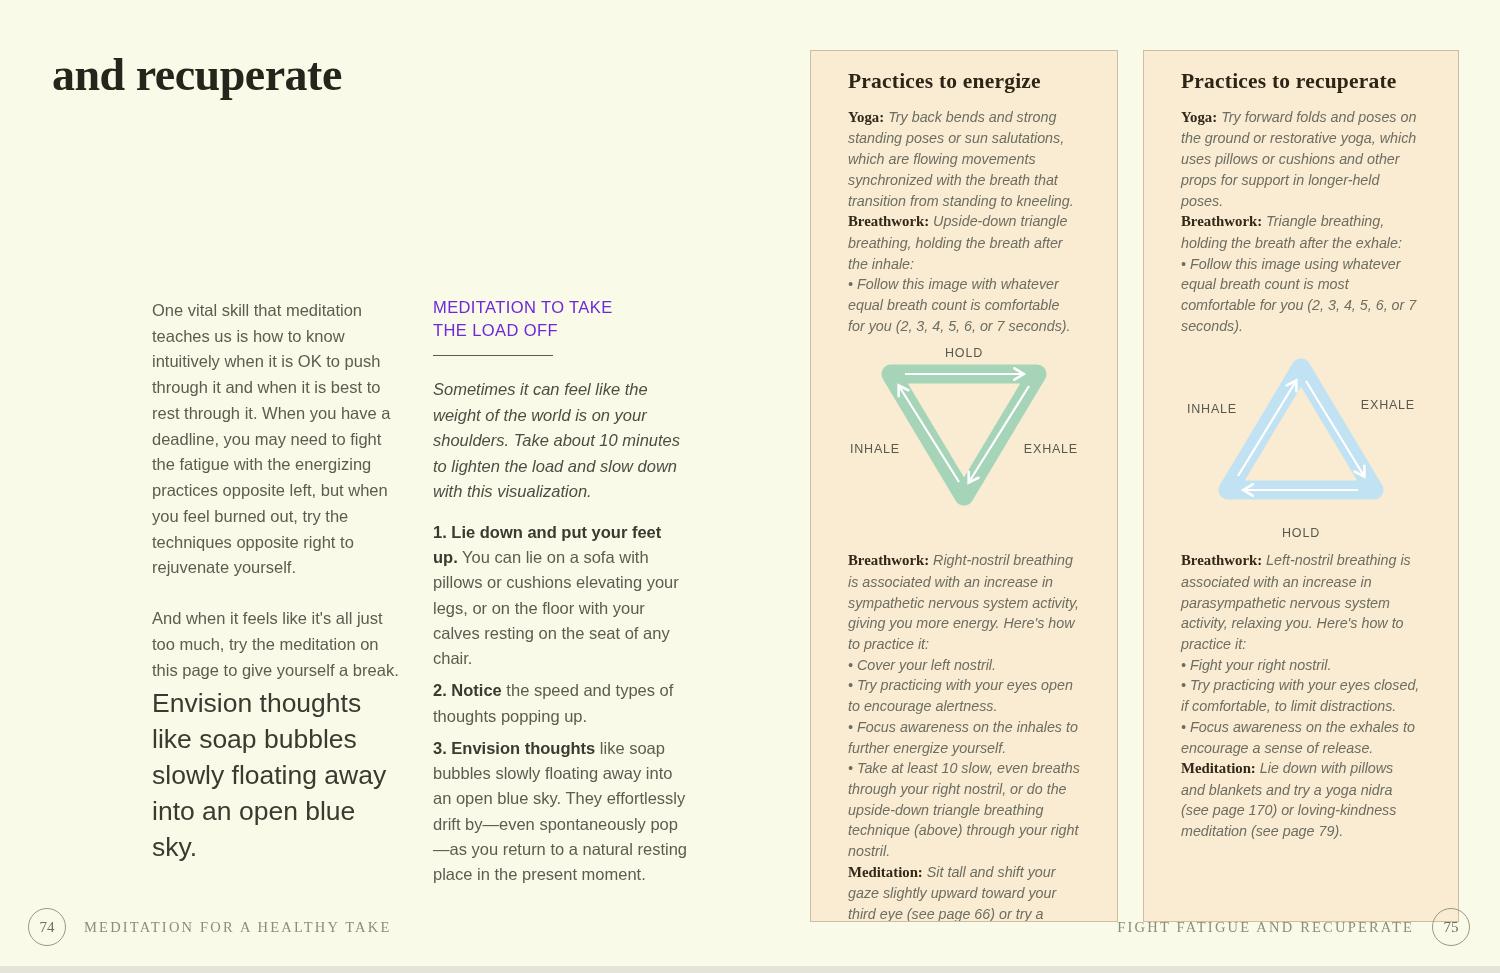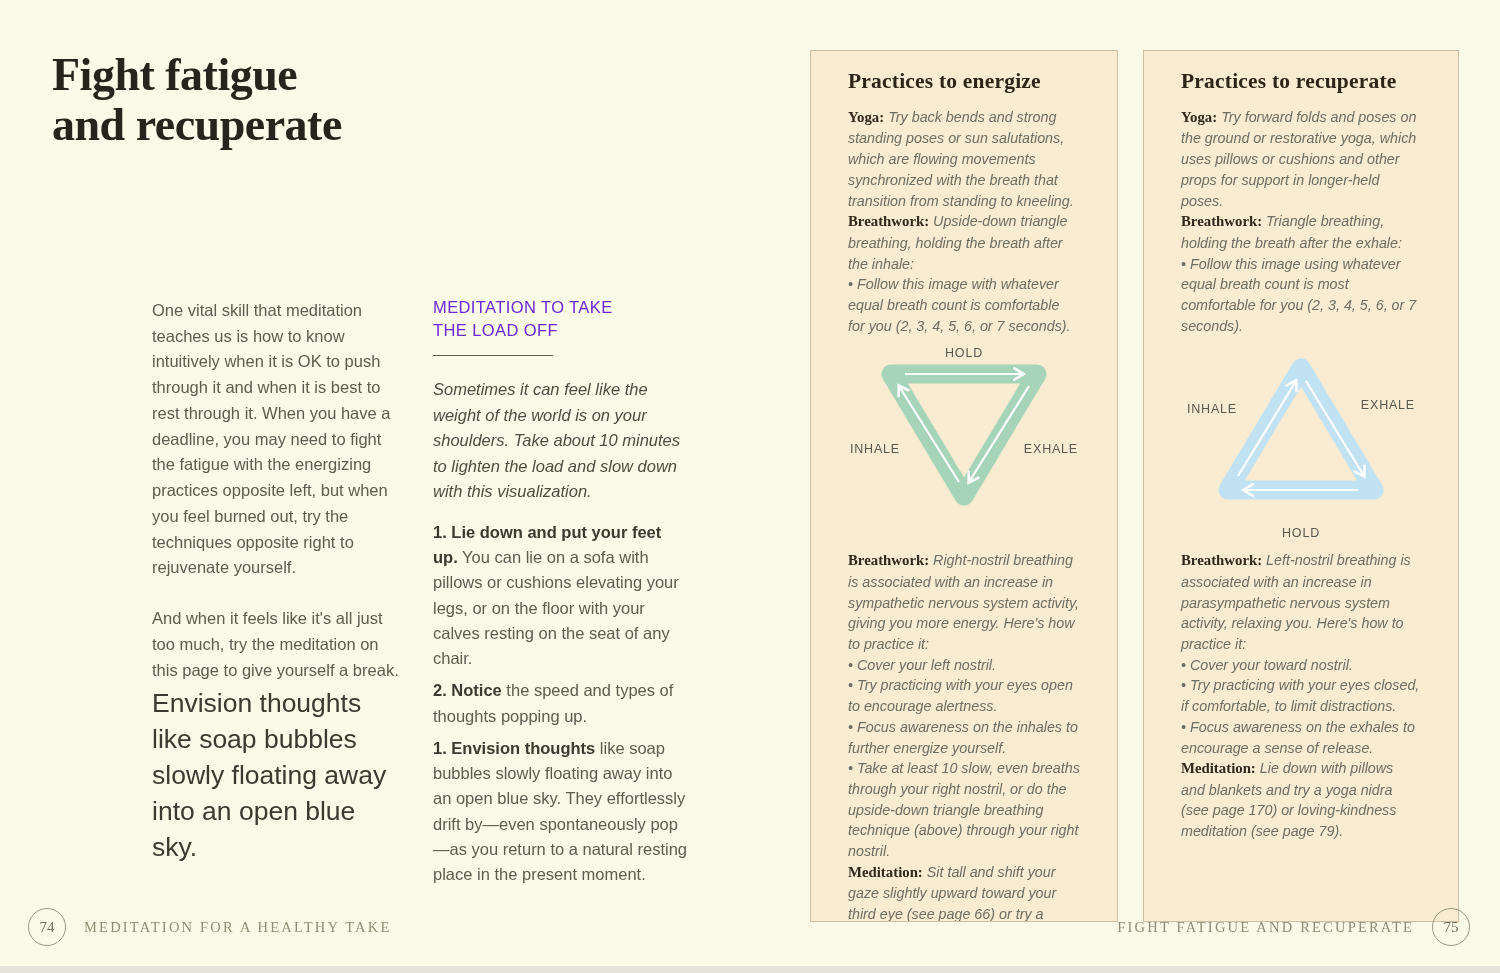--- a/index.html
+++ b/index.html
@@ -98,42 +98,41 @@
     font-size:15px; color:#6e6e5a; flex:none;
   }
   .footer-text { font-size:14.5px; letter-spacing:2.2px; }
 </style>
 </head>
 <body>
 
 <div class="page">
 
   <h1 class="main-title">
-    <div>Fight fatigue</div>
     <div>and recuperate</div>
   </h1>
 
 
   <div class="left-col">
     <p>One vital skill that meditation teaches us is how to know intuitively when it is OK to push through it and when it is best to rest through it. When you have a deadline, you may need to fight the fatigue with the energizing practices opposite left, but when you feel burned out, try the techniques opposite right to rejuvenate yourself.</p>
     <p>And when it feels like it's all just too much, try the meditation on this page to give yourself a break.</p>
   </div>
 
   <p class="pull-quote">Envision thoughts like soap bubbles slowly floating away into an open blue sky.</p>
 
   <div class="mid-col">
     <h2 class="mid-heading">
       <div>MEDITATION TO TAKE</div>
       <div>THE LOAD OFF</div>
     </h2>
     <div class="mid-rule"></div>
     <p class="mid-intro">Sometimes it can feel like the weight of the world is on your shoulders. Take about 10 minutes to lighten the load and slow down with this visualization.</p>
     <p class="step"><b>1. Lie down and put your feet up.</b><span> You can lie on a sofa with pillows or cushions elevating your legs, or on the floor with your calves resting on the seat of any chair.</span></p>
     <p class="step"><b>2. Notice</b><span> the speed and types of thoughts popping up.</span></p>
-    <p class="step"><b>1. Envision thoughts</b><span> like soap bubbles slowly floating away into an open blue sky. They effortlessly drift by—even spontaneously pop—as you return to a natural resting place in the present moment.</span></p>
+    <p class="step"><b>3. Envision thoughts</b><span> like soap bubbles slowly floating away into an open blue sky. They effortlessly drift by—even spontaneously pop—as you return to a natural resting place in the present moment.</span></p>
   </div>
 
   <section class="panel energize">
     <h2 class="panel-title">Practices to energize</h2>
     <div class="panel-body">
       <p><span class="lbl">Yoga:</span><span> Try back bends and strong standing poses or sun salutations, which are flowing movements synchronized with the breath that transition from standing to kneeling.</span></p>
       <p><span class="lbl">Breathwork:</span><span> Upside-down triangle breathing, holding the breath after the inhale:</span></p>
       <p>• Follow this image with whatever equal breath count is comfortable for you (2, 3, 4, 5, 6, or 7 seconds).</p>
 
       <div class="diagram">
@@ -180,21 +179,21 @@
             </marker>
           </defs>
           <path d="M95,14 L168,136 L22,136 Z" fill="none" stroke="#c1e2f2" stroke-width="19" stroke-linejoin="round" stroke-linecap="round"></path>
           <line x1="32" y1="122" x2="90" y2="27" stroke="#ffffff" stroke-width="2.2" marker-end="url(#arrow2)"></line>
           <line x1="100" y1="27" x2="158" y2="122" stroke="#ffffff" stroke-width="2.2" marker-end="url(#arrow2)"></line>
           <line x1="152" y1="136" x2="38" y2="136" stroke="#ffffff" stroke-width="2.2" marker-end="url(#arrow2)"></line>
         </svg>
       </div>
 
       <p><span class="lbl">Breathwork:</span><span> Left-nostril breathing is associated with an increase in parasympathetic nervous system activity, relaxing you. Here's how to practice it:</span></p>
-      <p>• Cover your toward nostril.</p>
+      <p>• Fight your right nostril.</p>
       <p>• Try practicing with your eyes closed, if comfortable, to limit distractions.</p>
       <p>• Focus awareness on the exhales to encourage a sense of release.</p>
       <p><span class="lbl">Meditation:</span><span> Lie down with pillows and blankets and try a yoga nidra (see page 170) or loving-kindness meditation (see page 79).</span></p>
     </div>
   </section>
 
   <div class="footer-left">
     <span class="page-circle">74</span>
     <span class="footer-text">MEDITATION FOR A HEALTHY TAKE</span>
   </div>

